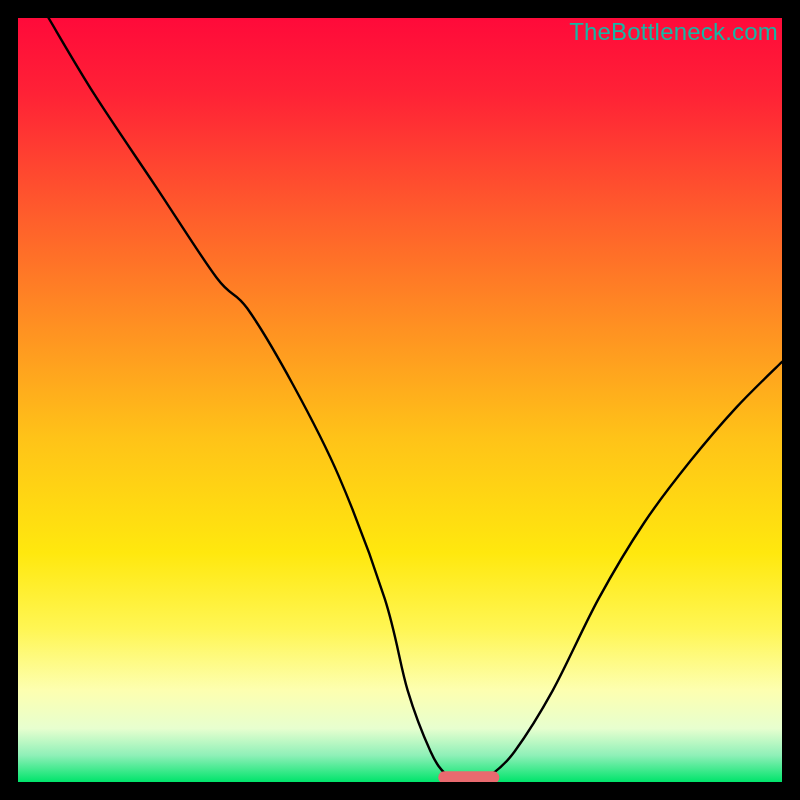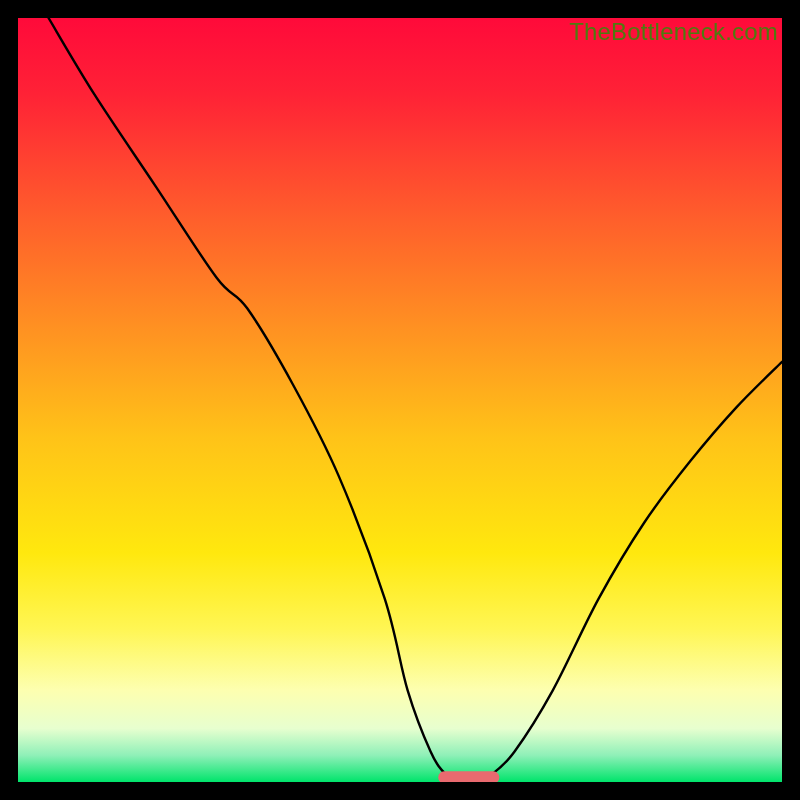--- a/index.html
+++ b/index.html
@@ -23,21 +23,21 @@
     position: absolute;
     left: 0;
     top: 0;
     width: 764px;
     height: 764px;
   }
   .watermark {
     position: absolute;
     top: 0px;
     right: 4px;
-    color: #4d7c0f;
+    color: #14b8a6;
     font-size: 24px;
     font-weight: 400;
     letter-spacing: 0.2px;
   }
   svg { display: block; }
 </style>
 </head>
 <body>
 
 <div class="frame">

